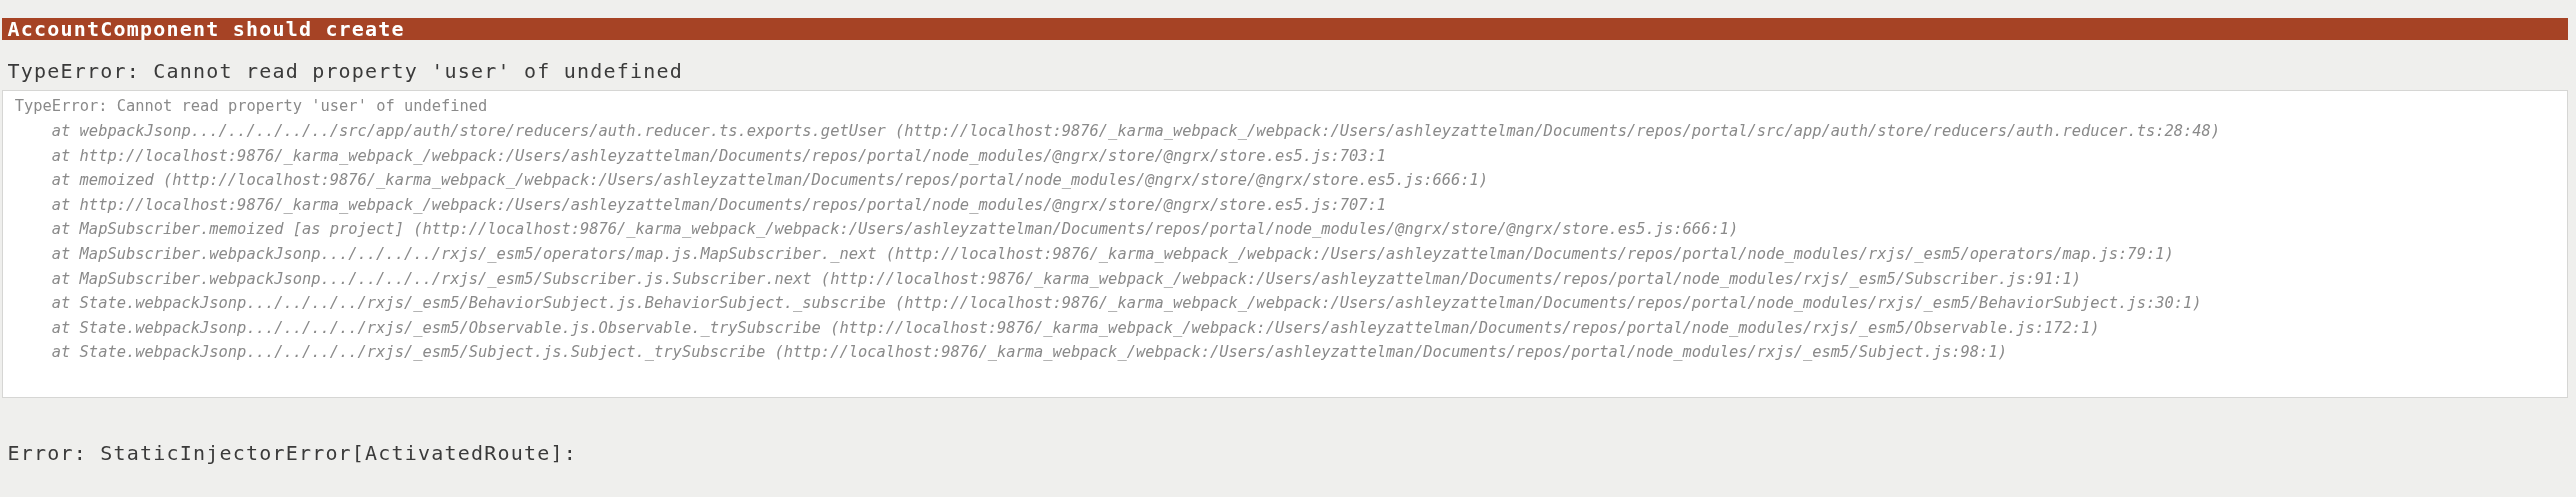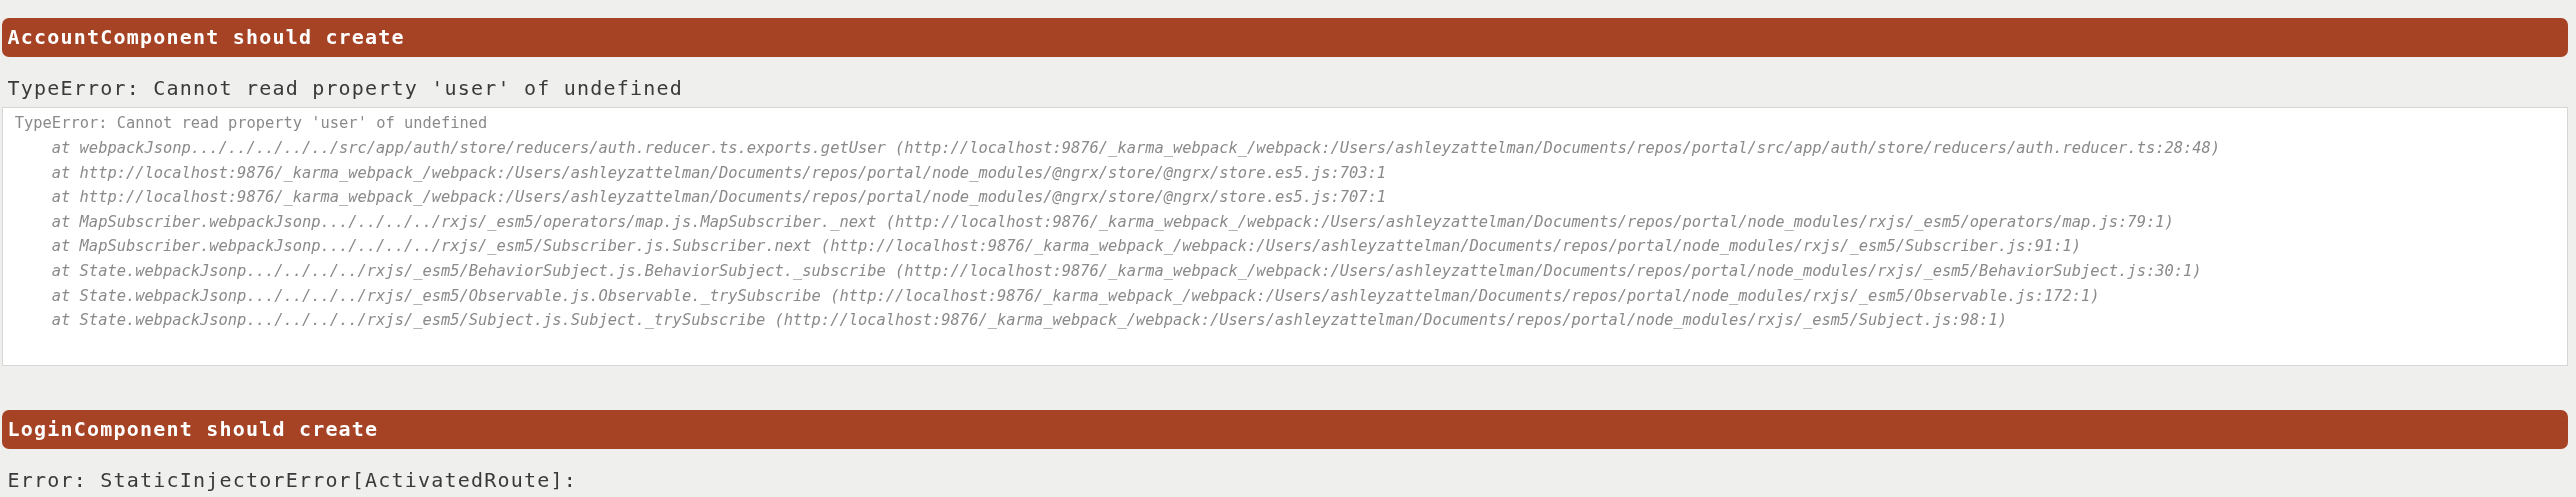--- a/index.html
+++ b/index.html
@@ -10,32 +10,31 @@
     width: 2576px;
     height: 498px;
     overflow: hidden;
     background: #efefed;
     font-family: "DejaVu Sans Mono", "Liberation Mono", monospace;
   }
   .wrap {
     padding: 18.4px 7.7px 0 1.5px;
   }
   .suite-bar {
-    height: 39px;
+    height: 22px;
     background: #a64325;
     color: #ffffff;
     display: flex;
     align-items: center;
     padding-left: 6.1px;
     font-weight: bold;
     font-size: 20px;
     line-height: 21.5px;
     letter-spacing: 1.2px;
     white-space: pre;
-    border-radius: 7px;
   }
   .error-heading {
     margin: 20px 0 7px 6.1px;
     font-size: 20px;
     line-height: 23px;
     letter-spacing: 1.2px;
     color: #3a3a3a;
     white-space: pre;
     overflow: hidden;
   }
@@ -73,32 +72,31 @@
       <span>AccountComponent should create</span>
     </div>
 
     <div class="error-heading">TypeError: Cannot read property 'user' of undefined</div>
 
     <div class="stack-box">
       <div class="stack-inner">
         <div class="stack-line message">TypeError: Cannot read property 'user' of undefined</div>
         <div class="stack-line frame">at webpackJsonp.../../../../../src/app/auth/store/reducers/auth.reducer.ts.exports.getUser (http://localhost:9876/_karma_webpack_/webpack:/Users/ashleyzattelman/Documents/repos/portal/src/app/auth/store/reducers/auth.reducer.ts:28:48)</div>
         <div class="stack-line frame">at http://localhost:9876/_karma_webpack_/webpack:/Users/ashleyzattelman/Documents/repos/portal/node_modules/@ngrx/store/@ngrx/store.es5.js:703:1</div>
+        <div class="stack-line frame">at memoized (http://localhost:9876/_karma_webpack_/webpack:/Users/ashleyzattelman/Documents/repos/portal/node_modules/@ngrx/store/@ngrx/store.es5.js:666:1)</div>
         <div class="stack-line frame">at http://localhost:9876/_karma_webpack_/webpack:/Users/ashleyzattelman/Documents/repos/portal/node_modules/@ngrx/store/@ngrx/store.es5.js:707:1</div>
+        <div class="stack-line frame">at MapSubscriber.memoized [as project] (http://localhost:9876/_karma_webpack_/webpack:/Users/ashleyzattelman/Documents/repos/portal/node_modules/@ngrx/store/@ngrx/store.es5.js:666:1)</div>
         <div class="stack-line frame">at MapSubscriber.webpackJsonp.../../../../rxjs/_esm5/operators/map.js.MapSubscriber._next (http://localhost:9876/_karma_webpack_/webpack:/Users/ashleyzattelman/Documents/repos/portal/node_modules/rxjs/_esm5/operators/map.js:79:1)</div>
         <div class="stack-line frame">at MapSubscriber.webpackJsonp.../../../../rxjs/_esm5/Subscriber.js.Subscriber.next (http://localhost:9876/_karma_webpack_/webpack:/Users/ashleyzattelman/Documents/repos/portal/node_modules/rxjs/_esm5/Subscriber.js:91:1)</div>
         <div class="stack-line frame">at State.webpackJsonp.../../../../rxjs/_esm5/BehaviorSubject.js.BehaviorSubject._subscribe (http://localhost:9876/_karma_webpack_/webpack:/Users/ashleyzattelman/Documents/repos/portal/node_modules/rxjs/_esm5/BehaviorSubject.js:30:1)</div>
         <div class="stack-line frame">at State.webpackJsonp.../../../../rxjs/_esm5/Observable.js.Observable._trySubscribe (http://localhost:9876/_karma_webpack_/webpack:/Users/ashleyzattelman/Documents/repos/portal/node_modules/rxjs/_esm5/Observable.js:172:1)</div>
         <div class="stack-line frame">at State.webpackJsonp.../../../../rxjs/_esm5/Subject.js.Subject._trySubscribe (http://localhost:9876/_karma_webpack_/webpack:/Users/ashleyzattelman/Documents/repos/portal/node_modules/rxjs/_esm5/Subject.js:98:1)</div>
       </div>
     </div>
   </section>
 
   <section class="suite-section second">
-    <div class="suite-bar">
-      <span>LoginComponent should create</span>
-    </div>
 
     <div class="error-heading">Error: StaticInjectorError[ActivatedRoute]:</div>
   </section>
 
 </div>
 
 
 </body></html>

